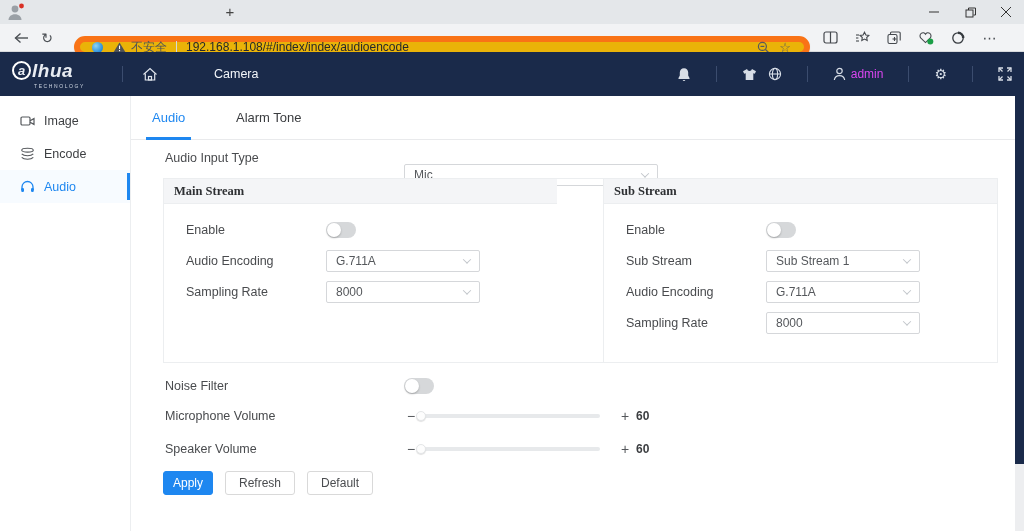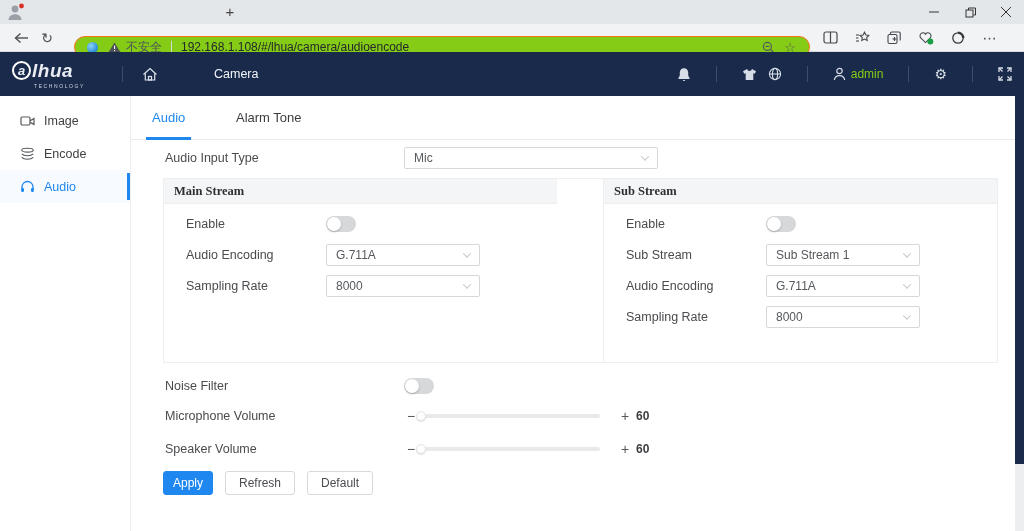--- a/index.html
+++ b/index.html
@@ -19,21 +19,21 @@
     text-align:center; line-height:20px; }
   .wincontrols { position:absolute; right:0; top:0; height:24px; display:flex; }
   .winbtn { width:36px; height:24px; display:flex; align-items:center; justify-content:center; color:#333; }
 
   
   .toolbar { position:absolute; top:24px; left:0; right:0; height:28px; background:#f2f3f5;
     border-bottom:1px solid #d7dadd; display:flex; align-items:center; }
   .navbtn { width:26px; height:22px; display:flex; align-items:center; justify-content:center; color:#4b4f54; }
   .navbtn.back { margin-left:8px; }
   .refresh-glyph { font-size:14px; color:#4b4f54; }
-  .urlpill { margin-left:14px; width:736px; height:22px; background:#84cc16; border:1px solid #f97316;
+  .urlpill { margin-left:14px; width:736px; height:22px; background:#eab308; border:6px solid #f97316;
     border-radius:11px; box-shadow:0 1px 2px rgba(0,0,0,.06); display:flex; align-items:center; padding:0 8px;margin-top:19px; }
   .siteicon { width:11px; height:11px; border-radius:50%;
     background:radial-gradient(circle at 35% 35%, #8fd4f5 0%, #1f86d8 75%); margin:0 10px 0 4px; flex:none; }
   .sec-label { font-size:12px; color:#4e5257; margin-left:5px; }
   .pill-div { width:1px; height:12px; background:#d5d8db; margin:0 9px; }
   .url-text { font-size:12px; color:#26282b; flex:1; white-space:nowrap; overflow:hidden; }
   .pill-ico { width:22px; display:flex; justify-content:center; color:#55595e; }
   .star-glyph { font-size:13px; color:#55595e; }
   .tb-icons { display:flex; align-items:center; margin-left:10px; gap:12px; }
   .tb-ico { width:20px; height:20px; display:flex; align-items:center; justify-content:center; color:#45494e; }
@@ -47,21 +47,21 @@
   .brand-a { width:19px; height:19px; border:2px solid #fff; border-radius:50%; display:flex;
     align-items:center; justify-content:center; font-size:13px; margin-right:1px; }
   .brand-rest { font-size:19px; letter-spacing:.5px; }
   .brand-sub { font-size:5px; letter-spacing:1.6px; color:#cfd6e2; margin-top:1px; padding-left:22px; }
   .hdr-div { width:1px; height:16px; background:#3b4c6e; margin:0 14px; }
   .home-btn { width:26px; display:flex; justify-content:center; }
   .menu-item { font-size:12.5px; color:#f2f5f9; margin-left:51px; }
   .hdr-right { position:absolute; right:12px; display:flex; align-items:center; gap:11px; }
   .h-ico { display:flex; align-items:center; justify-content:center; }
   .gear-glyph { font-size:14px; color:#d7dde6; line-height:1; }
-  .user { display:flex; align-items:center; gap:5px; font-size:12px; color:#84cc16; }
+  .user { display:flex; align-items:center; gap:5px; font-size:12px; color:#d946ef; }
 
   
   .sidebar { position:absolute; top:96px; left:0; bottom:0; width:131px; background:#fff;
     border-right:1px solid #eceef0; padding-top:8px; }
   .side-item { position:relative; height:33px; display:flex; align-items:center; padding-left:20px;
     font-size:12.5px; color:#3d3f42; gap:9px; cursor:default; }
   .side-item.active { color:#1e87f0; background:#f7fbff; }
   .side-ind { position:absolute; right:0; top:3px; bottom:3px; width:3px; background:#1e87f0; }
 
   
@@ -70,30 +70,30 @@
   .ctab { position:absolute; top:0; height:44px; line-height:44px; font-size:13px; color:#3a3c3f; }
   .ctab.t0 { left:15px; padding:0 6px; color:#1e87f0; }
   .ctab.t0::after { content:""; position:absolute; left:0; right:0; bottom:0; height:3px; background:#1e87f0; }
   .ctab.t1 { left:105px; }
   .flabel { font-size:12.5px; color:#494b4e; }
   .row-ait-label { position:absolute; top:51px; left:34px; line-height:22px; }
   .sel { height:22px; border:1px solid #d5d7da; border-radius:2px; background:#fff; display:flex;
     align-items:center; justify-content:space-between; padding:0 9px; font-size:12px; color:#55585c; }
   .chev { width:6px; height:6px; border-right:1.3px solid #c2c6cb; border-bottom:1.3px solid #c2c6cb;
     transform:rotate(45deg) translate(-1px,-1px); flex:none; }
-  .sel-ait { position:absolute; top:51px; left:273px; width:254px; }
+  .sel-ait { position:absolute; top:68px; left:273px; width:254px; }
 
   .panels { position:absolute; top:82px; left:32px; width:835px; height:185px; display:flex;
     border:1px solid #eceef0;gap:46px; }
   .panel { flex:1; min-width:0; }
   .panel + .panel { border-left:1px solid #eceef0; }
   .panel-h { height:25px; line-height:25px; background:#f4f5f7; border-bottom:1px solid #eceef0;
     padding-left:10px; font-family:"Liberation Serif", serif; font-weight:700; font-size:12.5px; color:#2e3033; }
   .prow { display:flex; align-items:center; height:22px; margin:9px 0 9px 22px; }
-  .prow.first { margin-top:9px; }
+  .prow.first { margin-top:15px; }
   .prow .flabel { width:140px; flex:none; }
   .sel-sm { width:154px; }
 
   .toggle { position:relative; width:30px; height:16px; border-radius:8px; background:#d6d8da; cursor:default; flex:none; }
   .toggle .knob { position:absolute; left:1px; top:1px; width:14px; height:14px; border-radius:50%;
     background:#fff; box-shadow:0 1px 2px rgba(0,0,0,.25); }
 
   .row-noise-label { position:absolute; top:282px; left:34px; line-height:16px; }
   .toggle-noise { position:absolute; top:282px; left:273px; }
 
@@ -166,21 +166,21 @@
       <span class="siteicon"></span>
       <span>
         <svg width="13" height="11" viewBox="0 0 13 11">
           <path d="M6.5 0.5 L12.6 10.5 H0.4 Z" fill="#4e5257"></path>
           <rect x="6" y="3.6" width="1.1" height="3.4" fill="#fff"></rect>
           <rect x="6" y="8" width="1.1" height="1.2" fill="#fff"></rect>
         </svg>
       </span>
       <span class="sec-label">不安全</span>
       <span class="pill-div"></span>
-      <span class="url-text">192.168.1.108/#/lhua/camera/audioencode</span>
+      <span class="url-text">192.168.1.108/#/index/index/audioencode</span>
       <span class="pill-ico">
         <svg width="13" height="13" viewBox="0 0 13 13" fill="none" stroke="#55595e" stroke-width="1.2">
           <circle cx="5.4" cy="5.4" r="4"></circle>
             <line x1="8.5" y1="8.5" x2="12" y2="12"></line>
             <line x1="3.5" y1="5.4" x2="7.3" y2="5.4"></line>
         </svg>
       </span>
       <span class="pill-ico">
         <span class="star-glyph">☆</span>
       </span>

